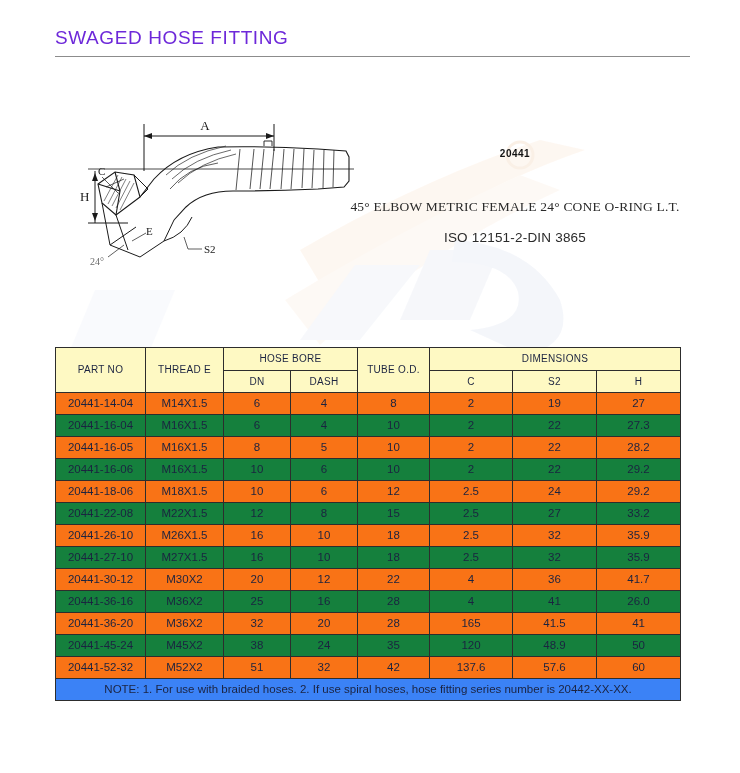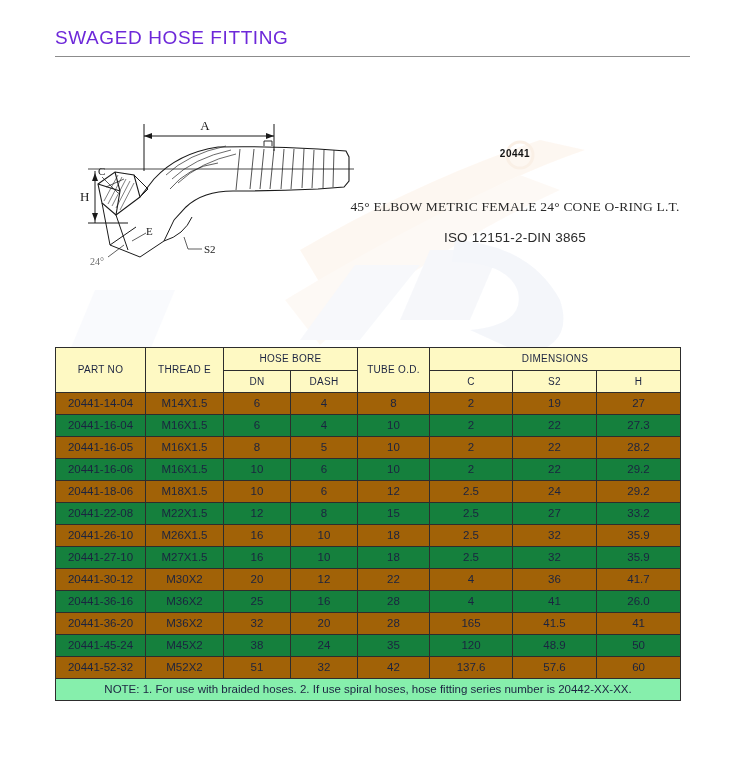--- a/index.html
+++ b/index.html
@@ -122,26 +122,26 @@
     background: #fef9c3;
     font-size: 10px;
     letter-spacing: 0.3px;
     color: #1b2340;
   }
   table.spec thead th.tall {
     height: 44px;
     line-height: 44px;
   }
   tr.shaded td { background: #15803d; }
-  tr.plain  td { background: #a16207; }
+  tr.plain  td { background: #f97316; }
   td.note {
     text-align: left;
     padding-left: 6px;
     font-size: 11.5px;
-    background: #86efac;
+    background: #3b82f6;
     height: 22px;
     line-height: 22px;
     color: #15151f;
   }
 </style>
 </head>
 <body>
 
 <svg class="watermark" viewBox="0 0 740 773">
   <g opacity="0.5">

